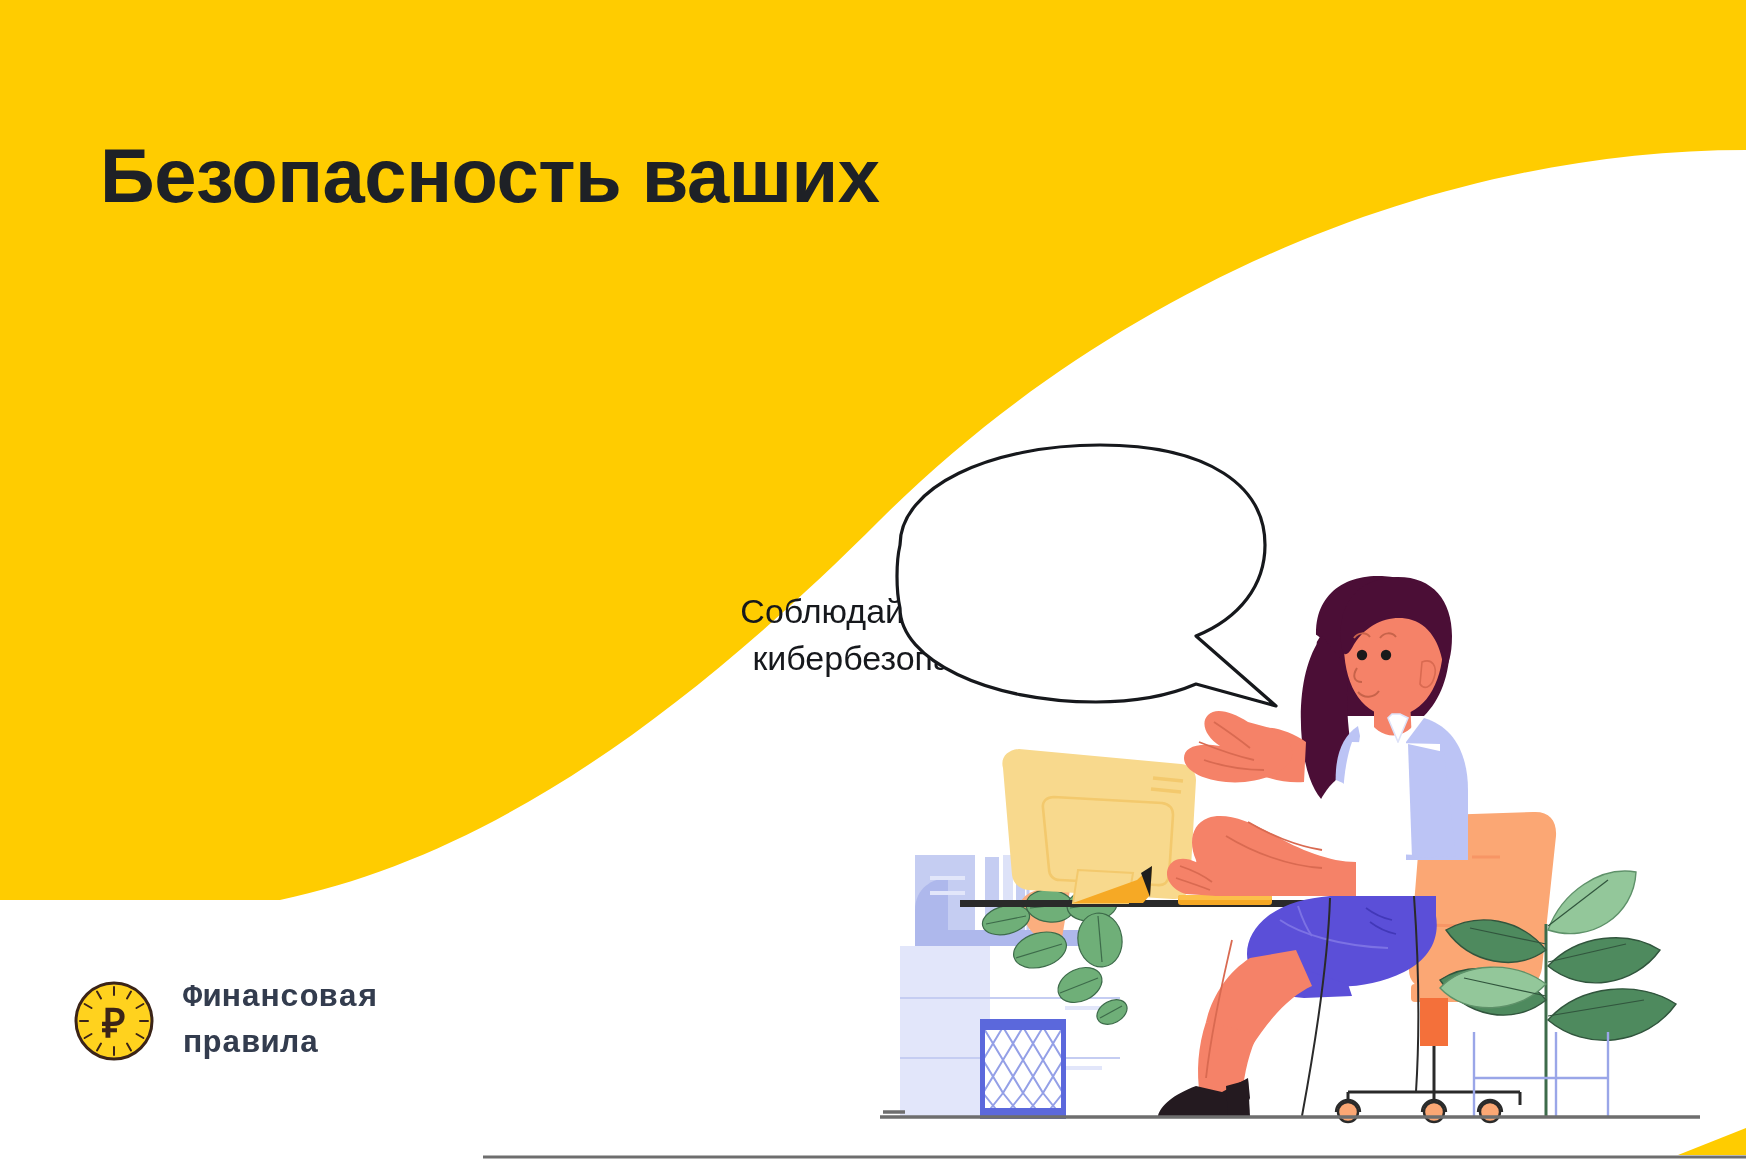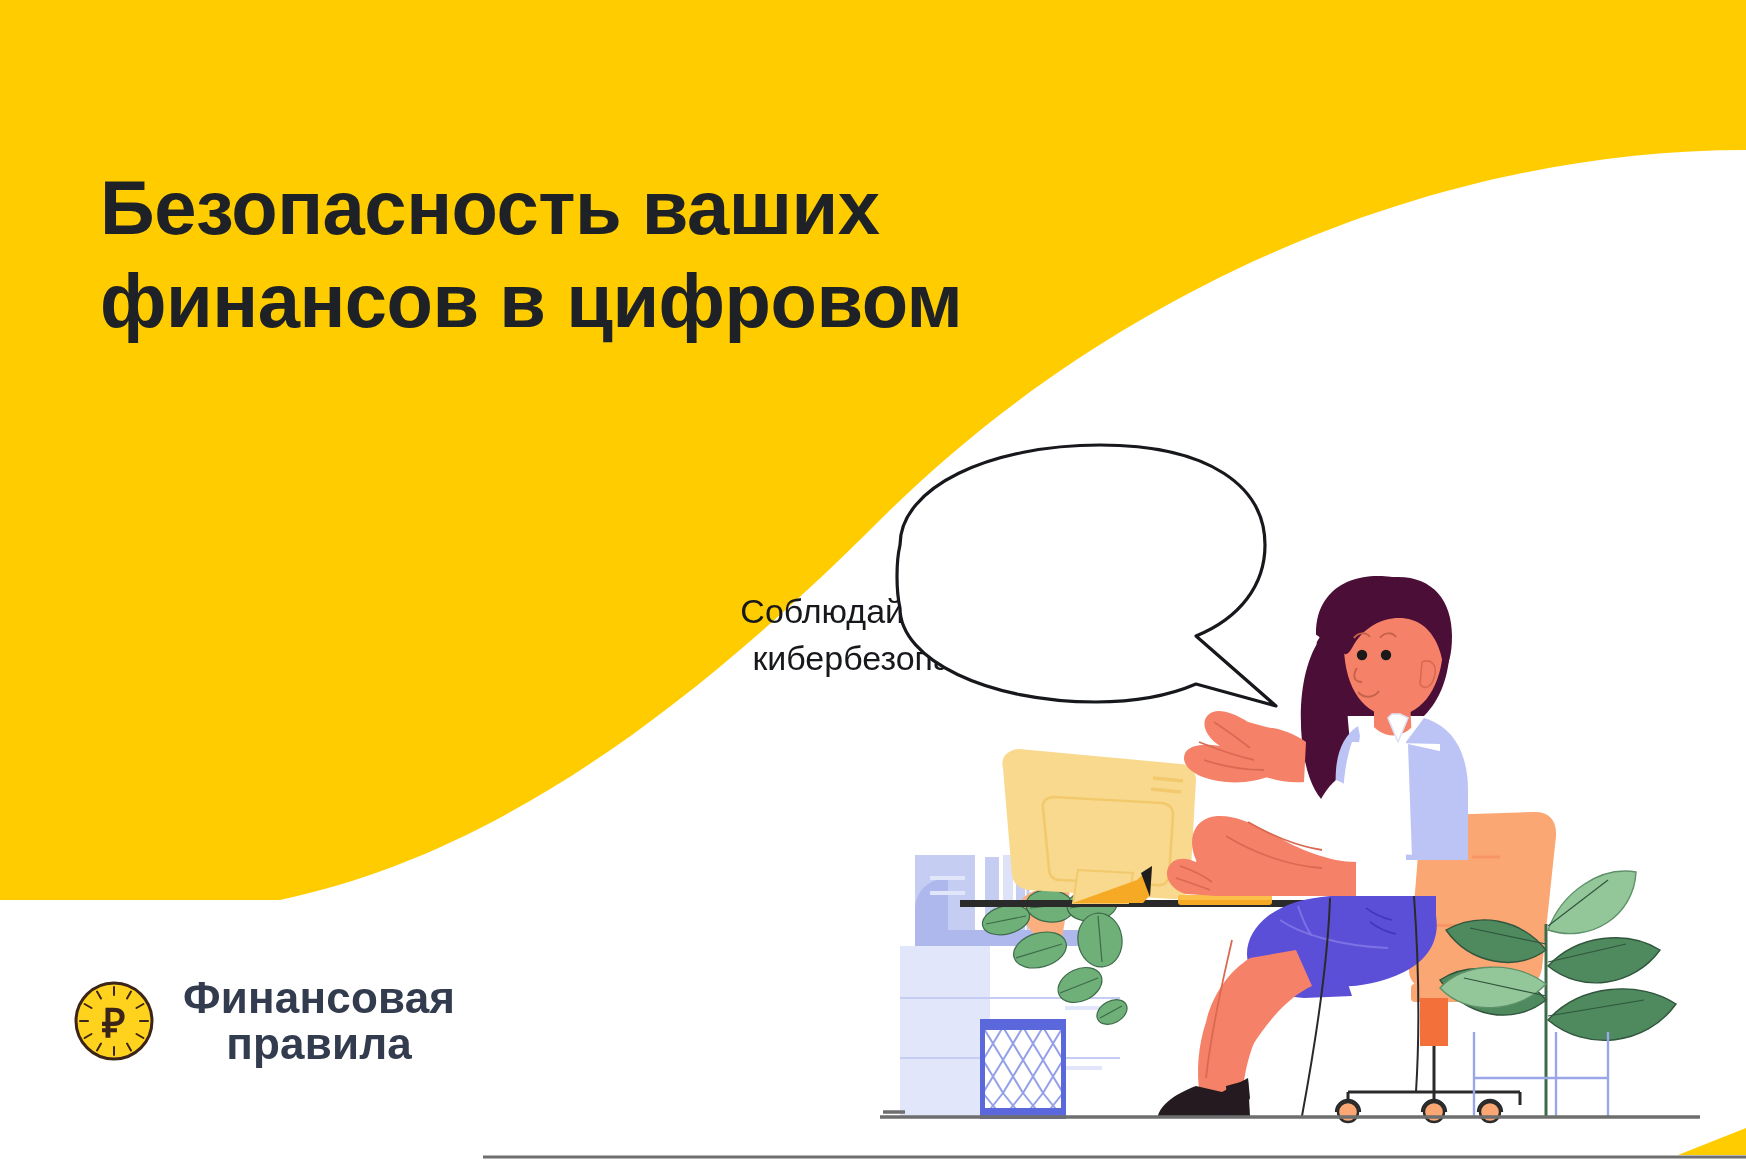--- a/index.html
+++ b/index.html
@@ -19,47 +19,45 @@
 
   
   .yellow-layer { position:absolute; left:0; top:0; width:1746px; height:1163px; }
 
   
   .title-block {
     position:absolute;
     left:100px; top:129px;
     width:1060px;
     z-index:6;
-    margin-top:32px;
   }
   .title-line {
     font-size:76px;
     font-weight:700;
     line-height:93px;
     letter-spacing:-0.5px;
     color:#1E2126;
     white-space:nowrap;
   }
 
   
   .logo {
     position:absolute;
     left:68px; top:975px;
     display:flex; align-items:center; gap:23px;
     z-index:6;
   }
   .logo-coin { width:92px; height:92px; flex:0 0 92px; }
   .logo-text {
-    font-family:Liberation Sans, sans-serif;
+    font-family:Liberation Mono, monospace;
     font-weight:700;
-    font-size:44px;
+    font-size:32px;
     line-height:46px;
     color:#333C4E;
     letter-spacing:0.2px;
-    text-align:center;
   }
 
   
   .illustration { position:absolute; left:0; top:0; width:1746px; height:1163px; z-index:4; }
 
   
   .bubble-layer { position:absolute; left:0; top:0; width:1746px; height:1163px; z-index:5; }
   .bubble-text {
     position:absolute;
     left:660px; top:588px;
@@ -81,21 +79,20 @@
     <path d="M0,0 L1746,0 L1746,150
              C1420,150 1100,300 880,520
              C660,740 470,860 280,900
              L280,900 L0,900 Z" fill="#FFCC00"></path>
 
     <path d="M1746,1128 L1746,1155 L1678,1155 Z" fill="#FFCC00"></path>
   </svg>
 
   <div class="title-block">
     <div class="title-line">Безопасность ваших</div>
-    <div class="title-line">финансов в цифровом</div>
   </div>
 
   <svg class="illustration" viewBox="0 0 1746 1163" aria-hidden="true">
 
     <g>
 
       <rect x="915" y="855" width="60" height="88" fill="#C5CDF2"></rect>
       <path d="M915,910 C915,888 933,878 948,878 L948,943 L915,943 Z" fill="#AEB8EC"></path>
       <line x1="930" y1="878" x2="965" y2="878" stroke="#E2E6FA" stroke-width="4"></line>
       <line x1="930" y1="893" x2="965" y2="893" stroke="#E2E6FA" stroke-width="4"></line>

